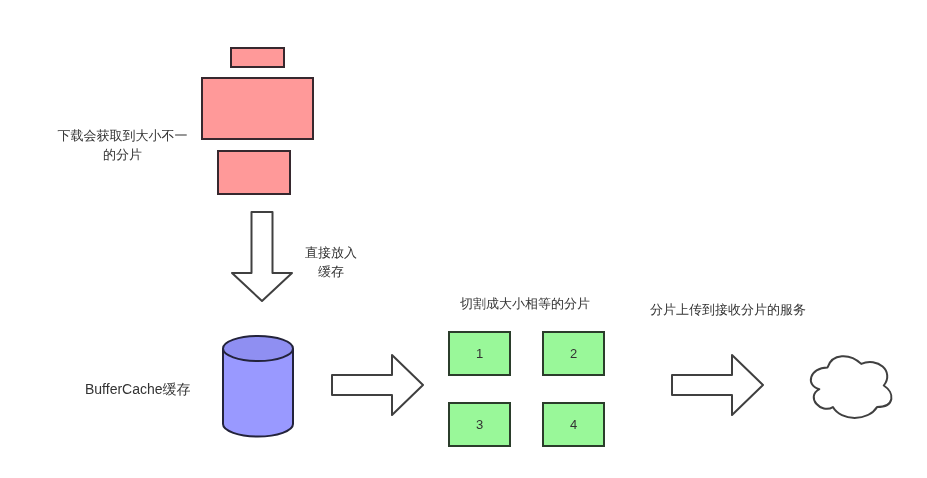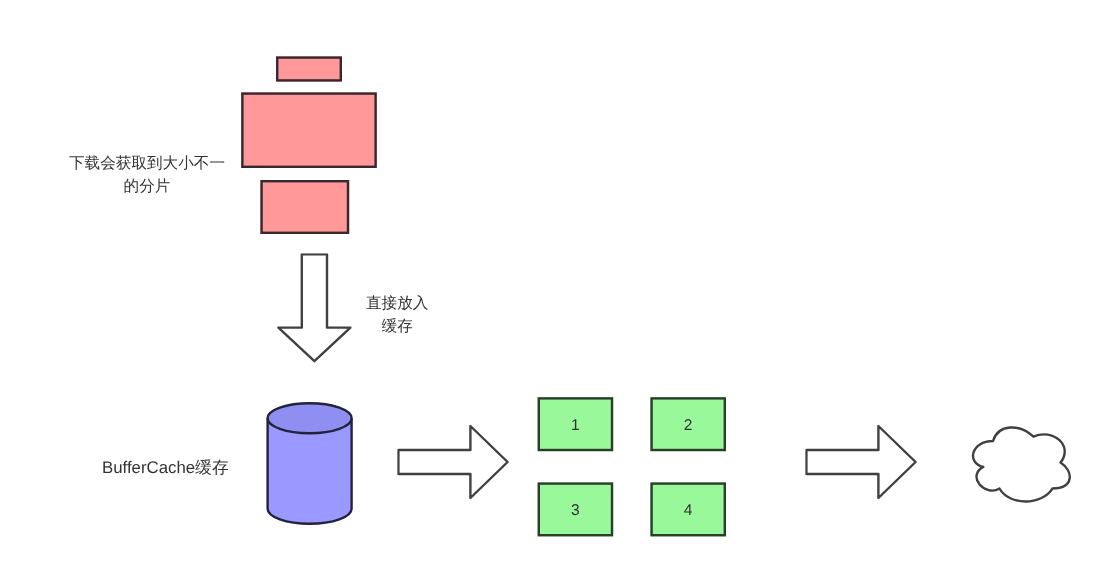--- a/index.html
+++ b/index.html
@@ -74,34 +74,36 @@
 
   <svg class="abs" style="left:221px; top:334px;" width="74" height="105" viewBox="0 0 74 105">
     <path class="cyl-body" d="M 2 14.5 L 2 90 C 2 96.9 17.7 102.5 37 102.5 C 56.3 102.5 72 96.9 72 90 L 72 14.5"></path>
     <ellipse class="cyl-top" cx="37" cy="14.5" rx="35" ry="12.5"></ellipse>
   </svg>
 
   <svg class="abs" style="left:331px; top:354px;" width="94" height="62" viewBox="0 0 94 62">
     <polygon class="outline-shape" stroke-linejoin="round" points="1,21 61,21 61,1 92,31 61,61 61,41 1,41"></polygon>
   </svg>
 
+  <div class="abs caption" style="left:440px; top:294px; width:170px;">切割成大小相等的分片</div>
 
   <div class="green-box" style="left:448px; top:331px;">
     <span>1</span>
   </div>
   <div class="green-box" style="left:542px; top:331px;">
     <span>2</span>
   </div>
   <div class="green-box" style="left:448px; top:402px;">
     <span>3</span>
   </div>
   <div class="green-box" style="left:542px; top:402px;">
     <span>4</span>
   </div>
 
+  <div class="abs caption" style="left:650px; top:300px; width:180px; text-align:left; white-space:nowrap;">分片上传到接收分片的服务</div>
 
   <svg class="abs" style="left:671px; top:354px;" width="94" height="62" viewBox="0 0 94 62">
     <polygon class="outline-shape" stroke-linejoin="round" points="1,21 61,21 61,1 92,31 61,61 61,41 1,41"></polygon>
   </svg>
 
   <svg class="abs" style="left:804px; top:348px;" width="92" height="76" viewBox="0 0 92 76">
     <path class="outline-shape" stroke-linejoin="round" d="
       M 23.5 19.5
       C 5.5 19.5 1 37.5 15.4 41.1
       C 1 49 17.2 66.3 28.9 59.1

